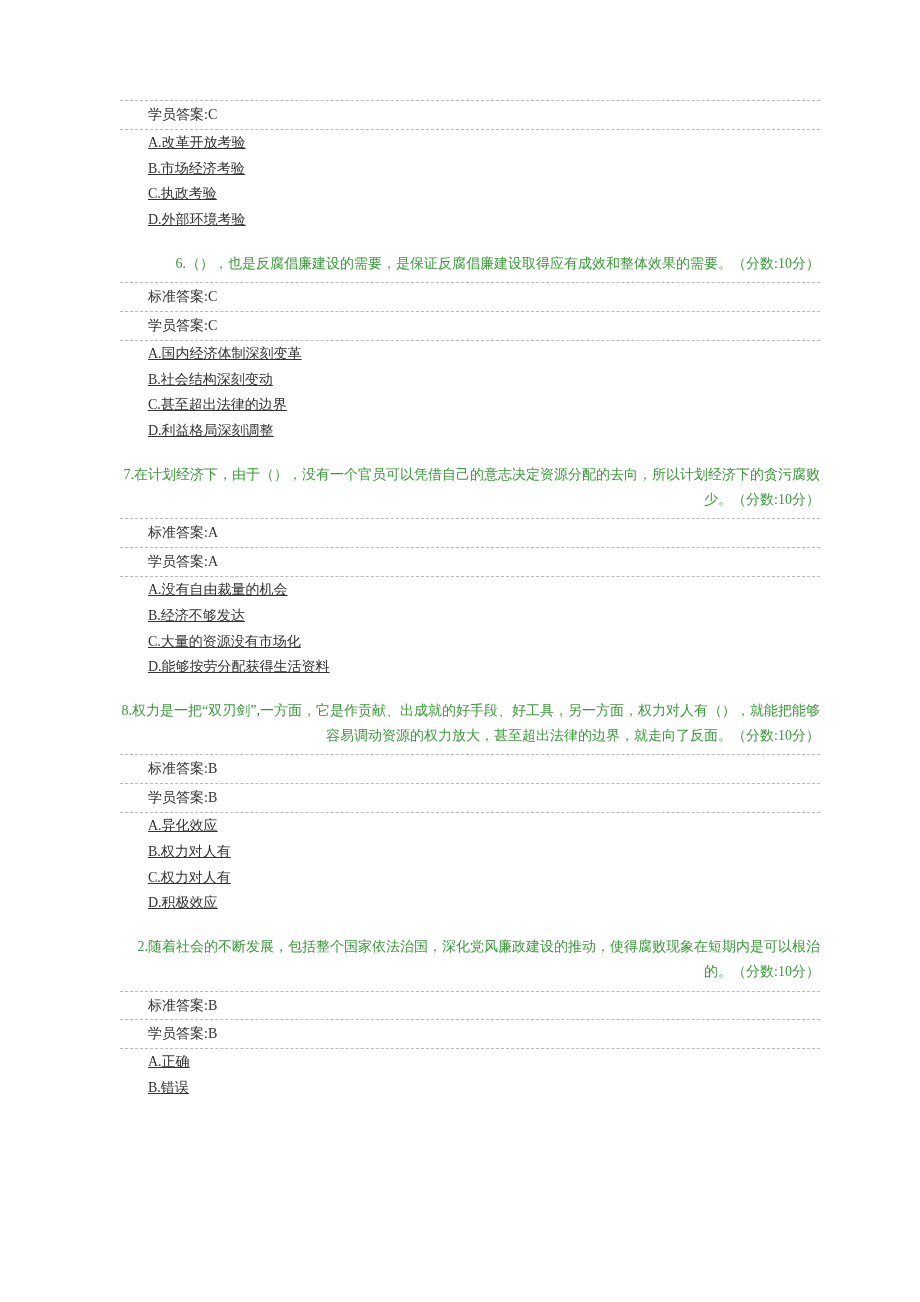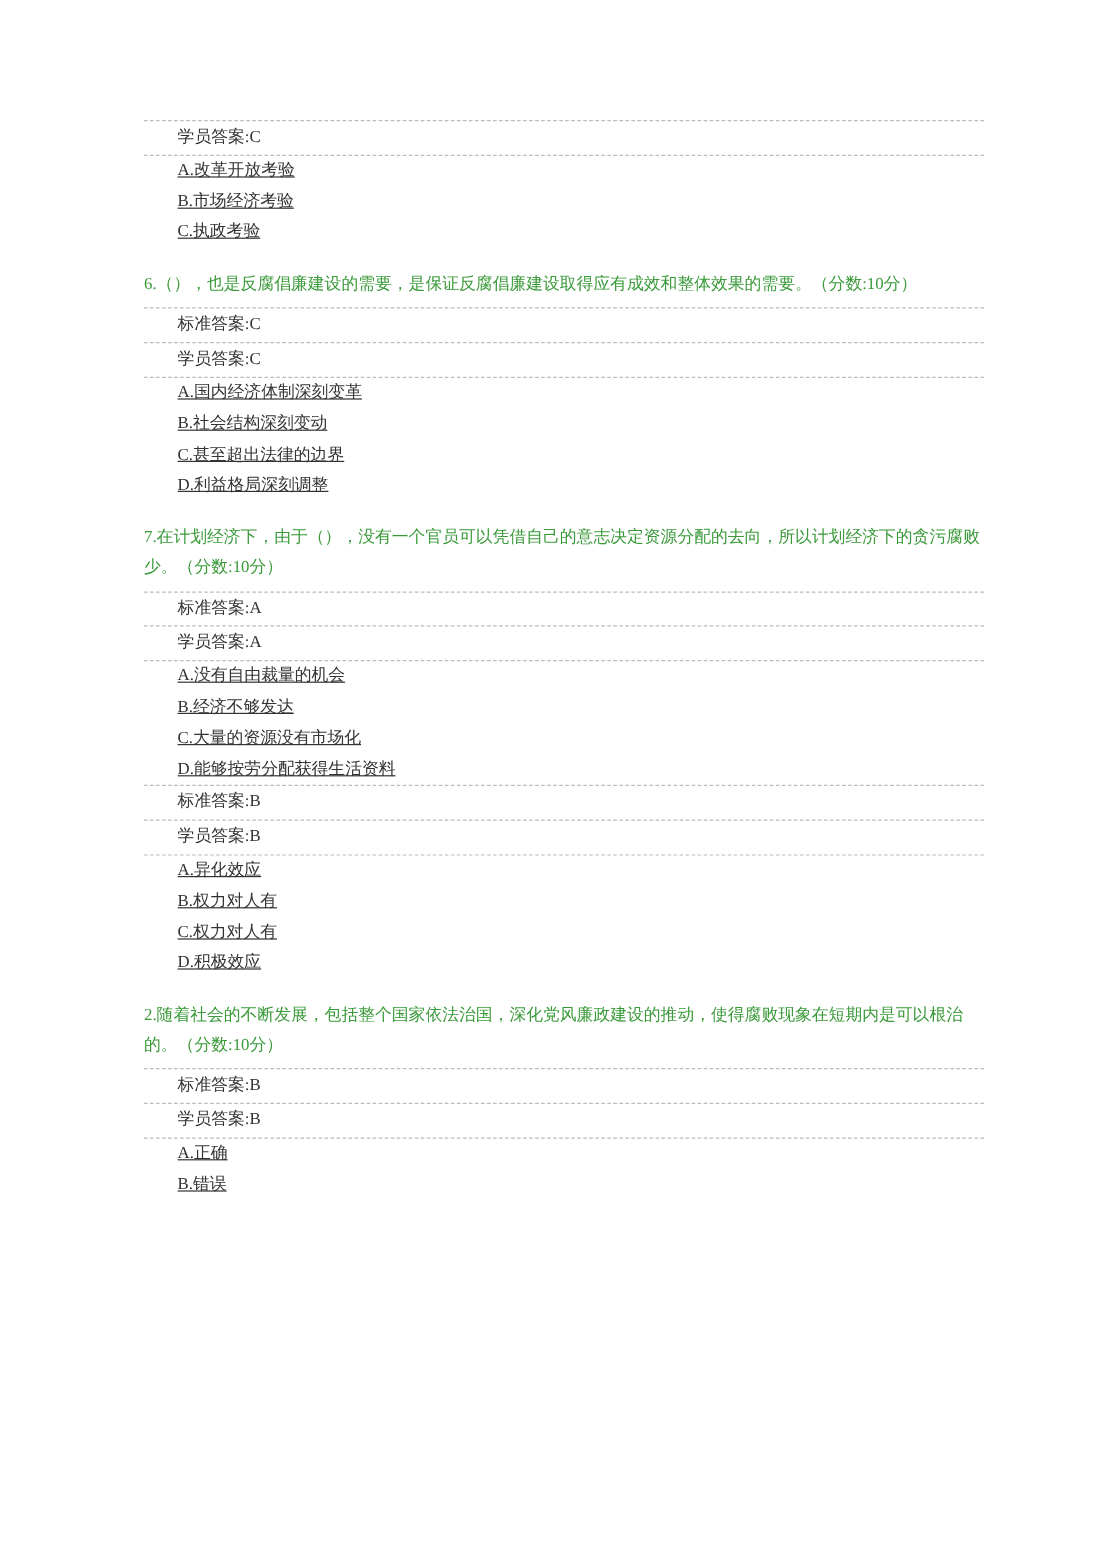--- a/index.html
+++ b/index.html
@@ -18,52 +18,55 @@
   }
   .option {
     padding: 1px 0 1px 28px;
     text-decoration: underline;
   }
   .question-stem {
     color: #3a9a3a;
     margin-top: 18px;
     margin-bottom: 6px;
     line-height: 1.8;
+    text-align: right;
   }
   .first-block { margin-top: 0; }
   .answers-block { border-top: 1px dashed #bbb; }
 </style>
 </head>
 <body>
 
 <div id="root">
     <div class="answers-block first-block">
       <div class="answer-row"><span>学员答案:</span><span>C</span></div>
       <div class="option">A.改革开放考验</div>
       <div class="option">B.市场经济考验</div>
       <div class="option">C.执政考验</div>
+      <div class="option">D.外部环境考验</div>
     </div>
     <div class="question-stem">6.（），也是反腐倡廉建设的需要，是保证反腐倡廉建设取得应有成效和整体效果的需要。（分数:10分）</div>
     <div class="answers-block">
       <div class="answer-row"><span>标准答案:</span><span>C</span></div>
       <div class="answer-row"><span>学员答案:</span><span>C</span></div>
       <div class="option">A.国内经济体制深刻变革</div>
       <div class="option">B.社会结构深刻变动</div>
       <div class="option">C.甚至超出法律的边界</div>
       <div class="option">D.利益格局深刻调整</div>
     </div>
     <div class="question-stem">7.在计划经济下，由于（），没有一个官员可以凭借自己的意志决定资源分配的去向，所以计划经济下的贪污腐败少。（分数:10分）</div>
     <div class="answers-block">
       <div class="answer-row"><span>标准答案:</span><span>A</span></div>
       <div class="answer-row"><span>学员答案:</span><span>A</span></div>
       <div class="option">A.没有自由裁量的机会</div>
       <div class="option">B.经济不够发达</div>
       <div class="option">C.大量的资源没有市场化</div>
       <div class="option">D.能够按劳分配获得生活资料</div>
     </div>
+    <div class="question-stem">8.权力是一把“双刃剑”,一方面，它是作贡献、出成就的好手段、好工具，另一方面，权力对人有（），就能把能够容易调动资源的权力放大，甚至超出法律的边界，就走向了反面。（分数:10分）</div>
     <div class="answers-block">
       <div class="answer-row"><span>标准答案:</span><span>B</span></div>
       <div class="answer-row"><span>学员答案:</span><span>B</span></div>
       <div class="option">A.异化效应</div>
       <div class="option">B.权力对人有</div>
       <div class="option">C.权力对人有</div>
       <div class="option">D.积极效应</div>
     </div>
     <div class="question-stem">2.随着社会的不断发展，包括整个国家依法治国，深化党风廉政建设的推动，使得腐败现象在短期内是可以根治的。（分数:10分）</div>
     <div class="answers-block">

